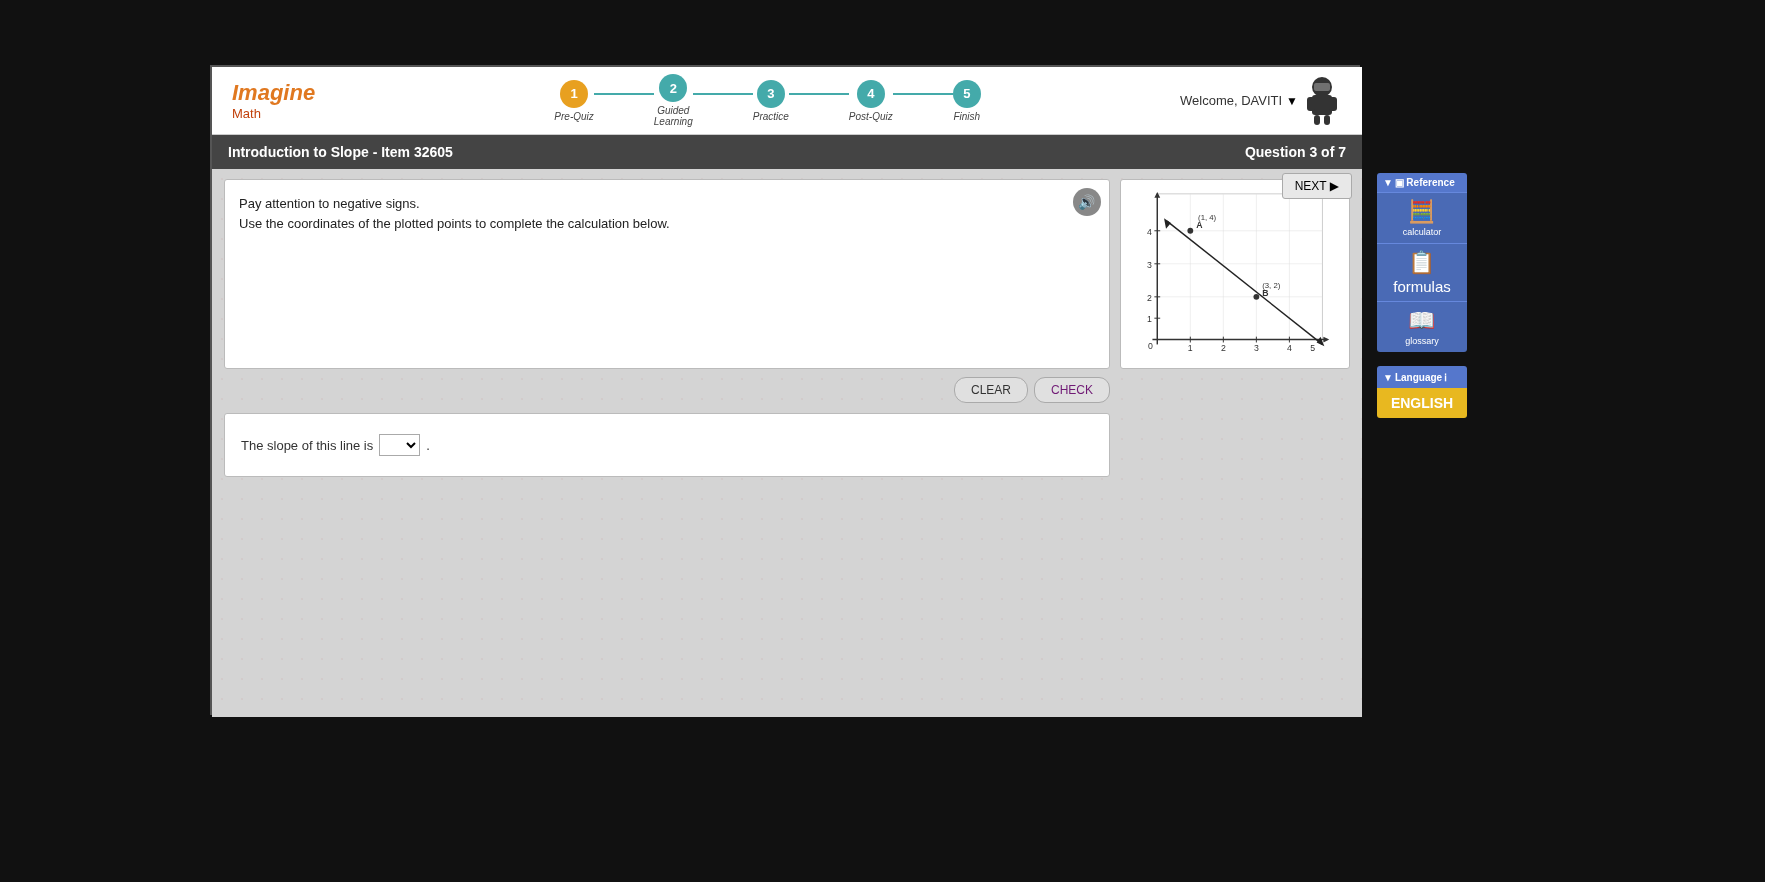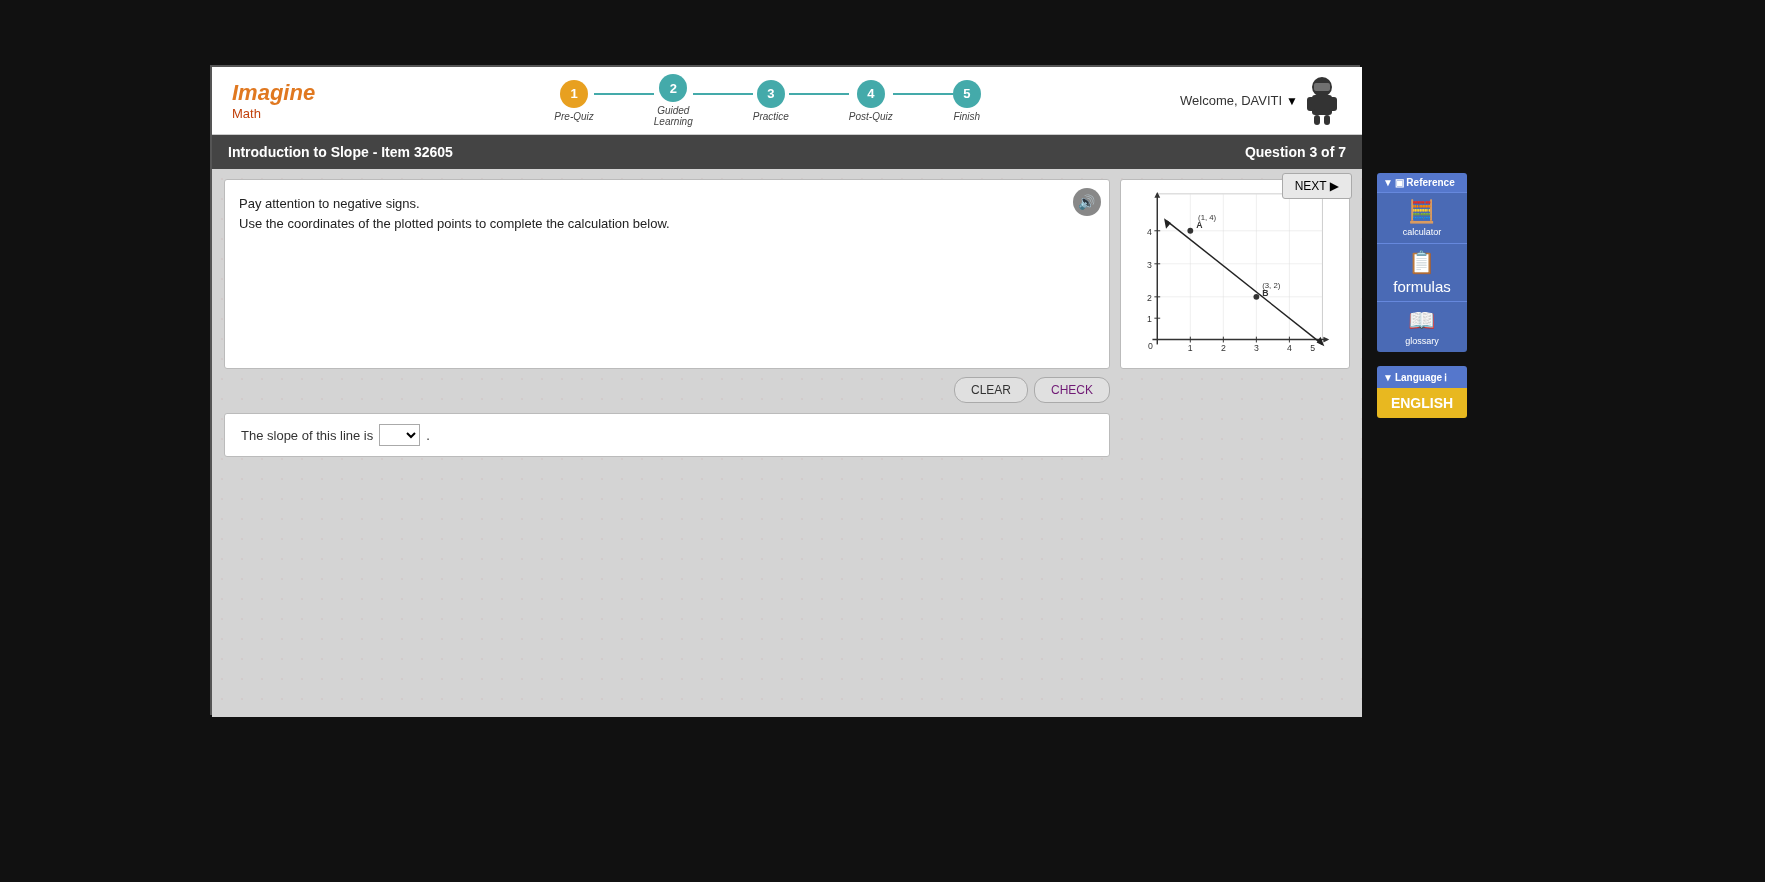--- a/index.html
+++ b/index.html
@@ -378,21 +378,21 @@
               <text x="128" y="102" font-size="8" fill="#333">(3, 2)</text>
             </svg>
           </div>
         </div>
 
         <div style="display:flex; justify-content:flex-end; gap:6px; margin-bottom:10px; padding-right:240px;">
           <button class="btn-clear">CLEAR</button>
           <button class="btn-check">CHECK</button>
         </div>
 
-        <div class="slope-box" style="background:#fff; border:1px solid #bbb; border-radius:3px; padding:10px 16px; font-size:13px; color:#333; display:flex; align-items:center; gap:6px; margin-right:240px;">
+        <div class="slope-box" style="background:#fff; border:1px solid #bbb; border-radius:3px; padding:20px 16px; font-size:13px; color:#333; display:flex; align-items:center; gap:6px; margin-right:240px;">
           <span>The slope of this line is</span>
           <select class="slope-dropdown">
             <option value=""></option>
             <option value="-1">-1</option>
             <option value="-2">-2</option>
             <option value="1">1</option>
             <option value="2">2</option>
           </select>
           <span>.</span>
         </div>

